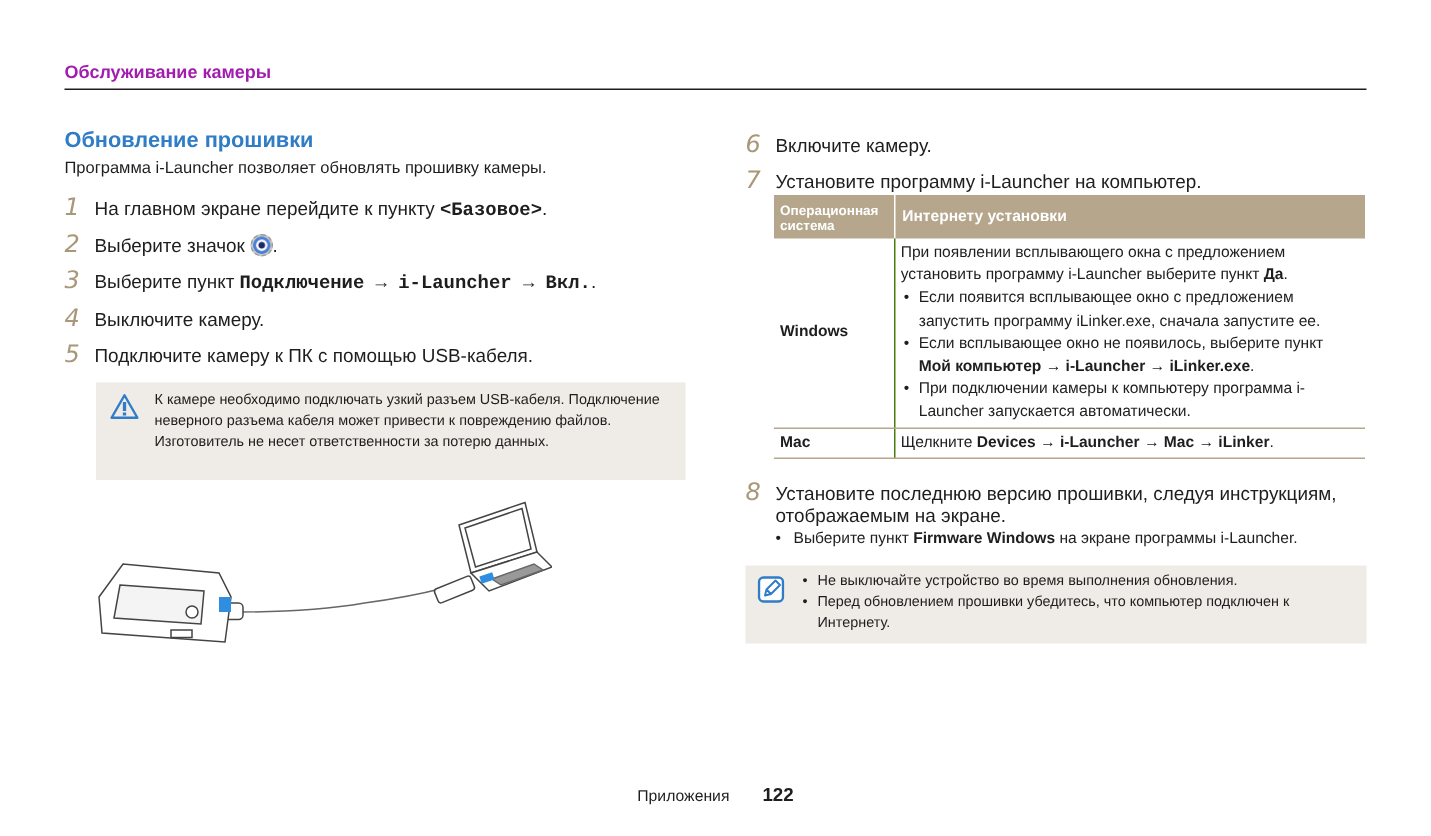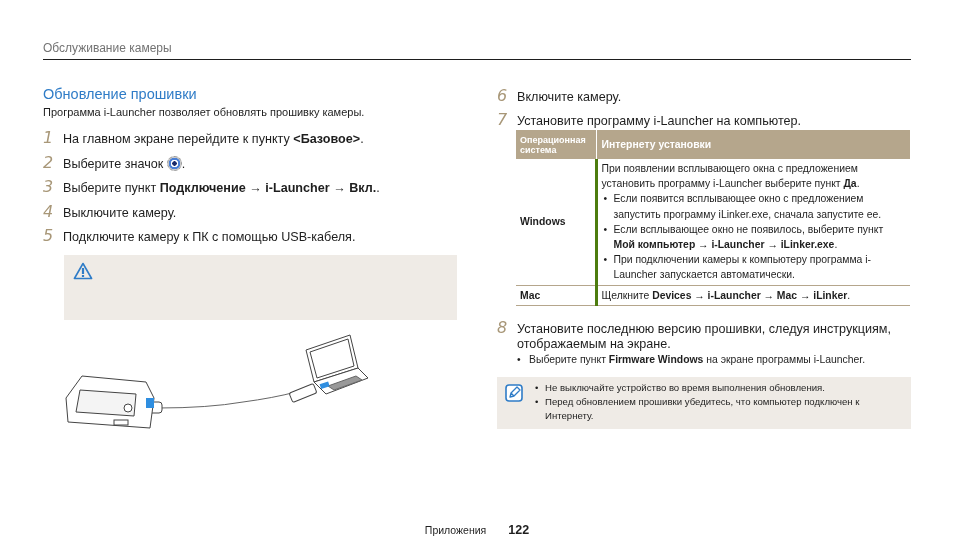--- a/index.html
+++ b/index.html
@@ -1,48 +1,48 @@
 <!DOCTYPE html>
 <html><head>
 <meta charset="utf-8">
 <style>
   * { box-sizing: border-box; margin: 0; padding: 0; }
   html, body { width: 954px; height: 557px; background: #ffffff; overflow: hidden; }
   body { font-family: "Liberation Sans", "DejaVu Sans", sans-serif; color: #1e1e1e; position: relative; }
 
-  .header-title { position: absolute; left: 43px; top: 41px; font-size: 12px; color: #737373; }
+  .header-title { position: absolute; left: 43px; top: 41px; font-size: 12px; color: #a21caf; font-weight: bold; }
   .header-rule { position: absolute; left: 43px; top: 59px; width: 868px; height: 1px; background: #1e1e1e; }
 
-  .section-title { position: absolute; left: 43px; top: 86px; font-size: 14.5px; font-weight: normal; color: #2f7cc7; }
+  .section-title { position: absolute; left: 43px; top: 86px; font-size: 14.5px; font-weight: bold; color: #2f7cc7; }
   .section-intro { position: absolute; left: 43px; top: 106px; font-size: 11px; color: #1e1e1e; }
 
   .steps { position: absolute; left: 43px; top: 128px; width: 420px; }
   .step { display: flex; align-items: baseline; height: 24.6px; font-size: 12.6px; }
   .step .num { width: 20px; font-family: "DejaVu Sans", sans-serif; font-size: 16px; color: #a89778; font-style: italic; font-weight: 300; }
-  .step .txt b { font-weight: bold; }
+  .step .txt b { font-weight: bold; font-family: Liberation Mono, monospace; }
 
   .gear { display: inline-block; width: 15px; height: 15px; border-radius: 50%; vertical-align: -3px;
           background: radial-gradient(circle, #1a2a6a 0 2px, #ffffff 2.5px 3.5px, #4a7fd6 4px 5.5px, #c9c9c9 6px);
           border: 1px dashed #9a9a9a; }
 
   .warn-box { position: absolute; left: 64px; top: 255px; width: 393px; height: 65px; background: #efebe6; }
   .warn-icon { position: absolute; left: 9px; top: 7px; width: 20px; height: 18px; }
   .warn-text { position: absolute; left: 39px; top: 5px; width: 350px; font-size: 9.6px; line-height: 14.2px; color: #1e1e1e; }
 
   .illustration { position: absolute; left: 58px; top: 330px; width: 310px; height: 110px; }
 
   .rstep { position: absolute; left: 497px; display: flex; align-items: baseline; font-size: 12.6px; }
   .rstep .num { width: 20px; font-family: "DejaVu Sans", sans-serif; font-size: 16px; color: #a89778; font-style: italic; font-weight: 300; }
 
   .os-table { position: absolute; left: 516px; top: 130px; width: 394px; border-collapse: collapse; font-size: 10.4px; }
   .os-table th { background: #b5a68c; color: #ffffff; text-align: left; font-weight: bold; vertical-align: middle; }
   .os-table th.c1 { width: 80px; height: 29px; font-size: 9px; line-height: 10px; padding: 2px 4px; border-right: 1px solid #ffffff; }
   .os-table th.c2 { font-size: 10.4px; padding: 0 5px; }
   .os-table td { border-bottom: 1px solid #b5a68c; vertical-align: middle; padding: 2px 4px; line-height: 15.2px; }
-  .os-table td.c1 { font-weight: bold; border-right: 3px solid #4d7c0f; }
+  .os-table td.c1 { font-weight: bold; border-right: 1px solid #4d7c0f; }
   .os-table td.c2 { padding: 2px 4px 2px 4px; }
   .os-table ul { list-style: none; }
   .os-table li { position: relative; padding-left: 12px; }
   .os-table li::before { content: "•"; position: absolute; left: 2px; top: 0; }
   .os-table b { font-weight: bold; }
 
   .step8-line2 { position: absolute; left: 517px; top: 337px; font-size: 12.6px; }
   .step8-bullet { position: absolute; left: 517px; top: 354px; font-size: 10.4px; padding-left: 12px; }
   .step8-bullet::before { content: "•"; position: absolute; left: 0; }
 
@@ -86,20 +86,21 @@
     <span class="txt">Подключите камеру к ПК с помощью USB-кабеля.</span>
   </div>
 </div>
 
 <div class="warn-box">
   <svg class="warn-icon" viewBox="0 0 20 18">
     <path d="M10 1.5 L18.6 16.5 L1.4 16.5 Z" fill="none" stroke="#2f7cc7" stroke-width="1.6" stroke-linejoin="round"></path>
     <rect x="8.9" y="6" width="2.2" height="6" fill="#2f7cc7"></rect>
     <rect x="8.9" y="13" width="2.2" height="2" fill="#2f7cc7"></rect>
   </svg>
+  <div class="warn-text">К камере необходимо подключать узкий разъем USB-кабеля. Подключение неверного разъема кабеля может привести к повреждению файлов. Изготовитель не несет ответственности за потерю данных.</div>
 </div>
 
 <svg class="illustration" viewBox="0 0 310 110">
 
   <g fill="none" stroke="#444" stroke-width="1">
     <path d="M248 20 L292 5 L300 38 L256 52 Z" fill="#fff"></path>
     <path d="M252 22 L290 9 L296 36 L259 48 Z"></path>
     <path d="M256 52 L300 38 L310 48 L268 64 Z" fill="#fff"></path>
     <path d="M270 56 L298 46 L304 50 L276 60 Z" fill="#999" stroke="#666"></path>
   </g>

